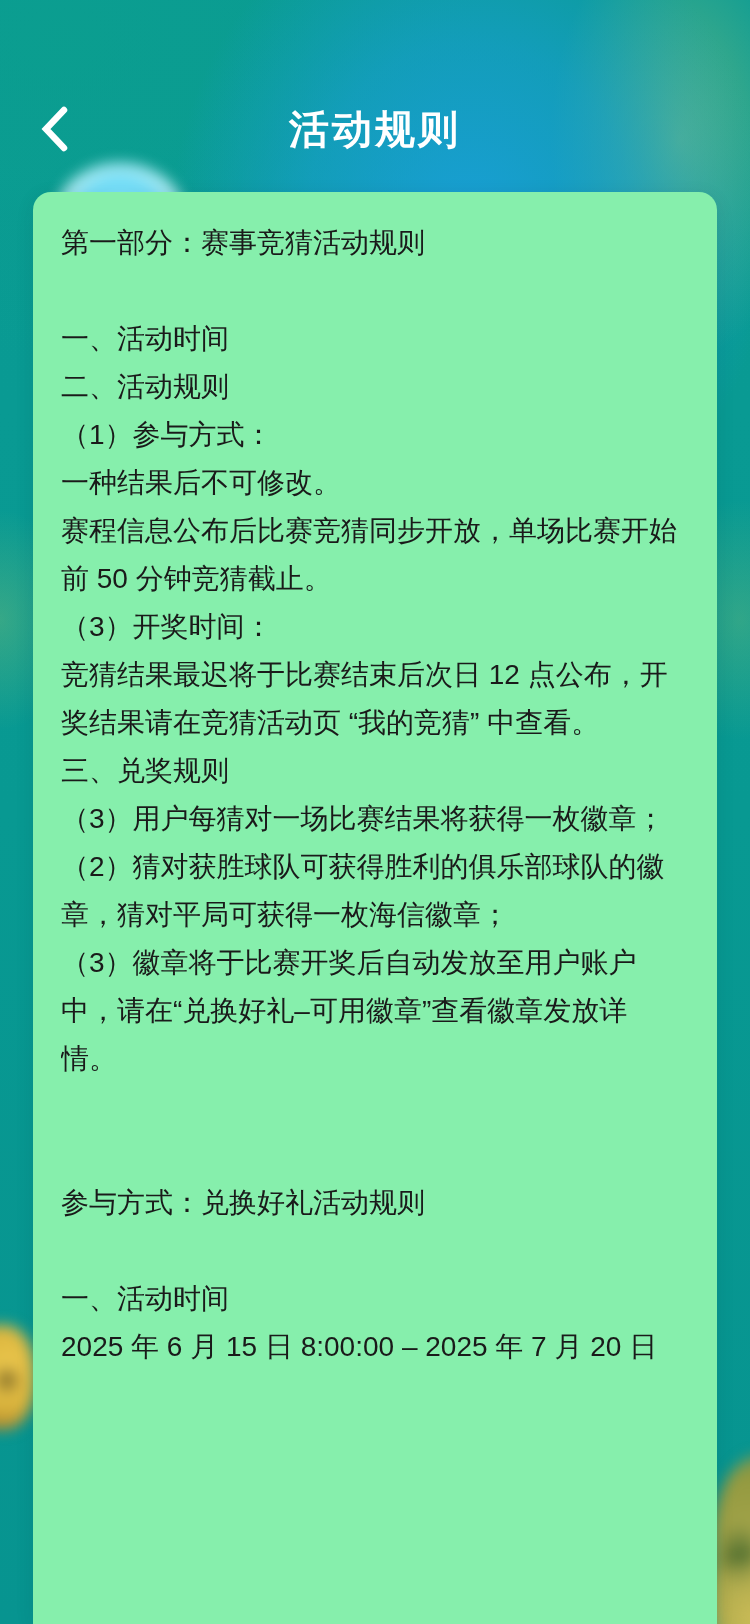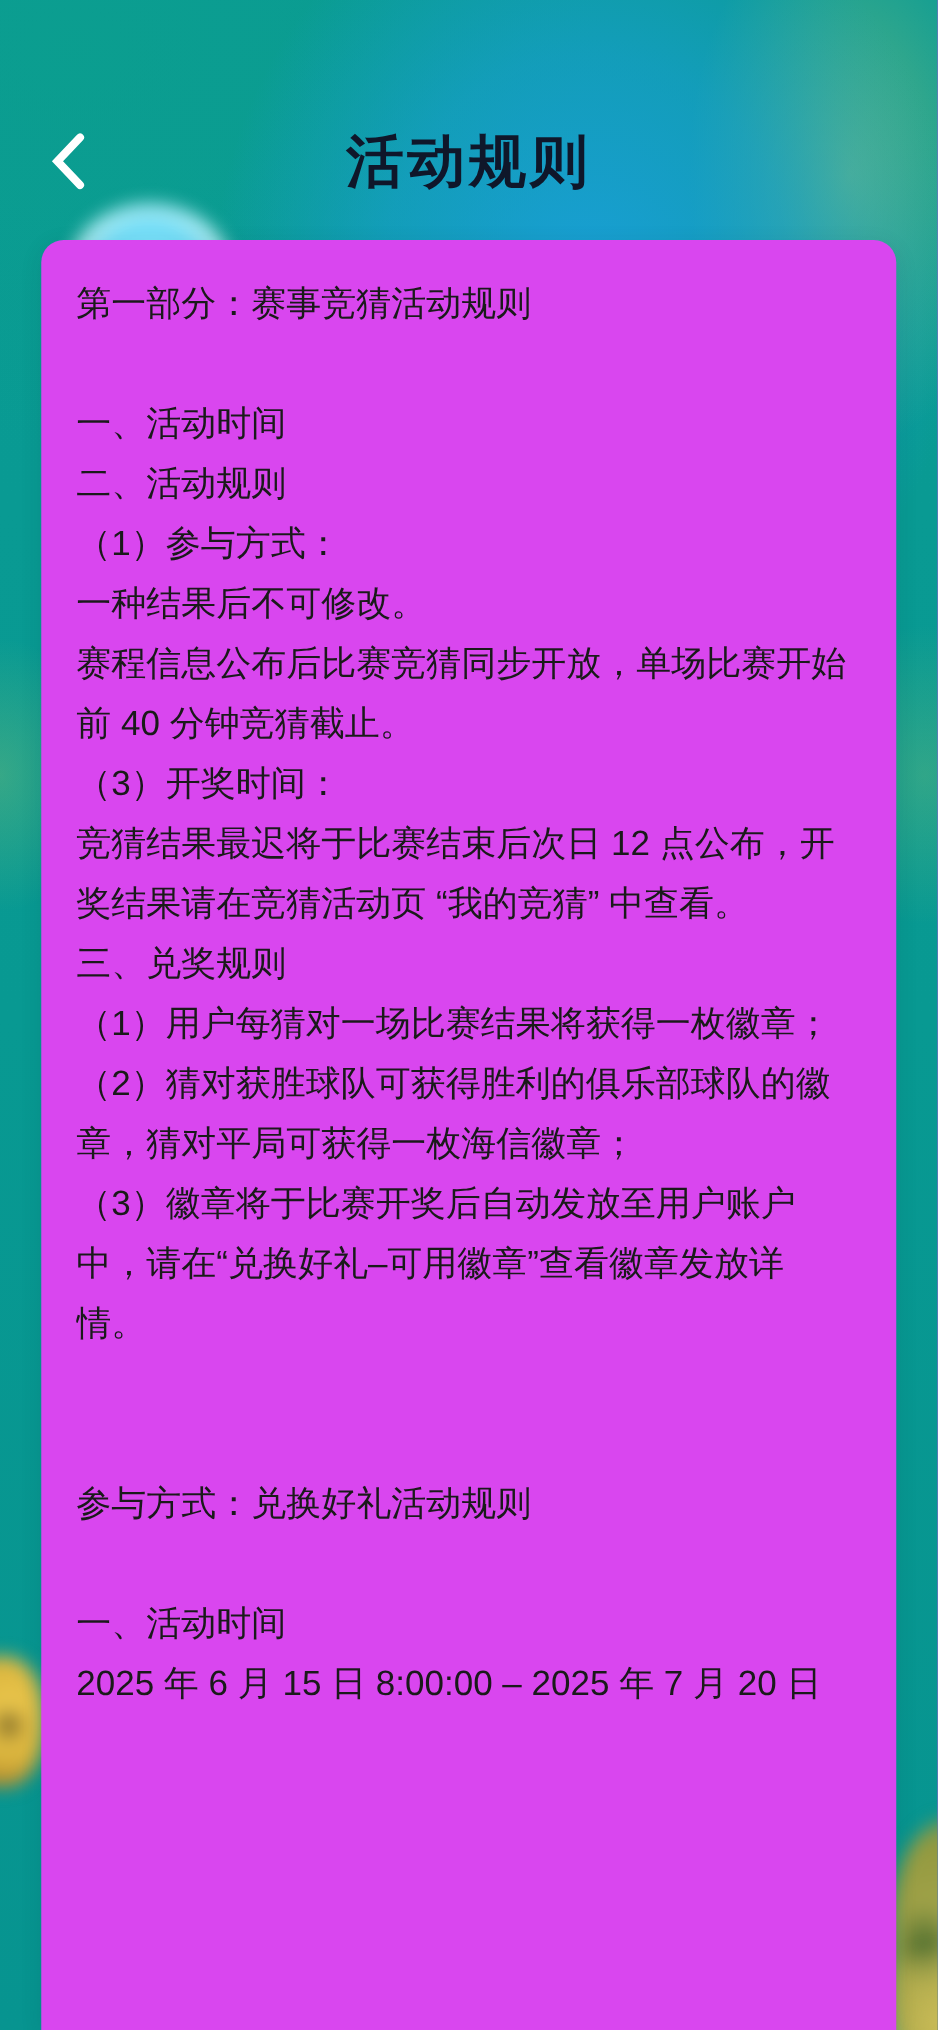--- a/index.html
+++ b/index.html
@@ -51,27 +51,27 @@
     position:absolute;left:0;top:100px;width:750px;height:58px;z-index:3;
     display:flex;align-items:center;justify-content:center;
   }
   .back-btn{
     position:absolute;left:30px;top:0;width:60px;height:58px;
     display:flex;align-items:center;justify-content:flex-start;
     background:none;border:none;padding:0 0 0 8px;cursor:pointer;
   }
   .back-btn svg{display:block;}
   .page-title{
-    color:#0f172a;font-size:46px;font-weight:700;letter-spacing:3px;line-height:58px;
+    color:#ffffff;font-size:40px;font-weight:700;letter-spacing:3px;line-height:58px;
   }
 
   
   .card{
     position:absolute;left:33px;top:192px;width:684px;height:1432px;z-index:2;
-    background:#d946ef;border-radius:18px 18px 0 0;
+    background:#86efac;border-radius:18px 18px 0 0;
     box-shadow:0 4px 18px rgba(0,40,40,0.10);
     overflow:hidden;
   }
   .rules-content{
     padding:27px 28px 0 28px;
   }
   .rule-line{
     height:48px;line-height:48px;min-height:48px;
     font-size:28px;color:#1a1a1a;
     white-space:nowrap;overflow:hidden;
@@ -99,26 +99,26 @@
 
 <div class="card">
   <div class="rules-content">
       <div class="rule-line">第一部分：赛事竞猜活动规则</div>
       <div class="rule-line"></div>
       <div class="rule-line">一、活动时间</div>
       <div class="rule-line">二、活动规则</div>
       <div class="rule-line">（1）参与方式：</div>
       <div class="rule-line">一种结果后不可修改。</div>
       <div class="rule-line">赛程信息公布后比赛竞猜同步开放，单场比赛开始</div>
-      <div class="rule-line">前 40 分钟竞猜截止。</div>
+      <div class="rule-line">前 50 分钟竞猜截止。</div>
       <div class="rule-line">（3）开奖时间：</div>
       <div class="rule-line">竞猜结果最迟将于比赛结束后次日 12 点公布，开</div>
       <div class="rule-line">奖结果请在竞猜活动页 “我的竞猜” 中查看。</div>
       <div class="rule-line">三、兑奖规则</div>
-      <div class="rule-line">（1）用户每猜对一场比赛结果将获得一枚徽章；</div>
+      <div class="rule-line">（3）用户每猜对一场比赛结果将获得一枚徽章；</div>
       <div class="rule-line">（2）猜对获胜球队可获得胜利的俱乐部球队的徽</div>
       <div class="rule-line">章，猜对平局可获得一枚海信徽章；</div>
       <div class="rule-line">（3）徽章将于比赛开奖后自动发放至用户账户</div>
       <div class="rule-line">中，请在“兑换好礼–可用徽章”查看徽章发放详</div>
       <div class="rule-line">情。</div>
       <div class="rule-line"></div>
       <div class="rule-line"></div>
       <div class="rule-line">参与方式：兑换好礼活动规则</div>
       <div class="rule-line"></div>
       <div class="rule-line">一、活动时间</div>

